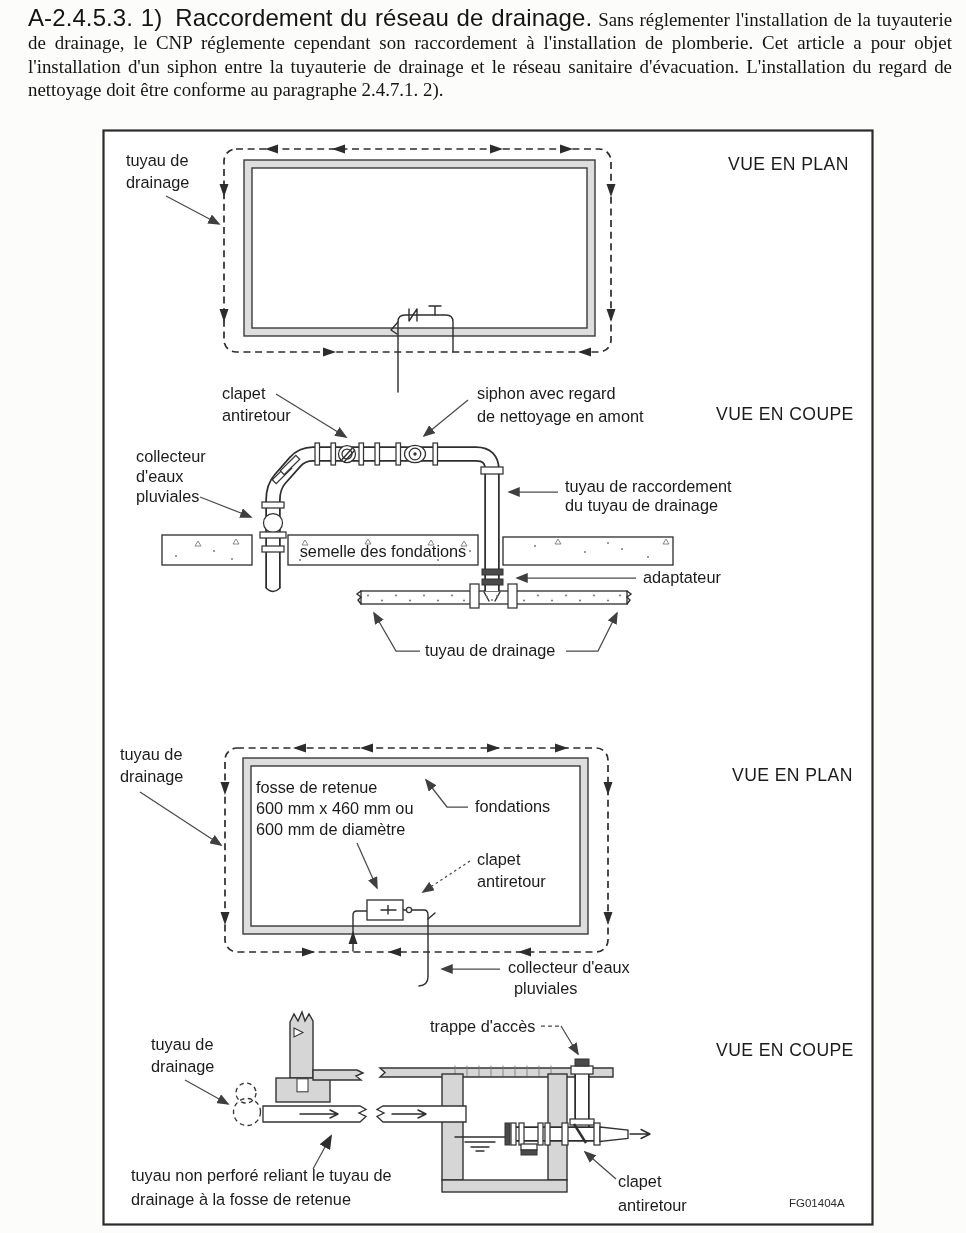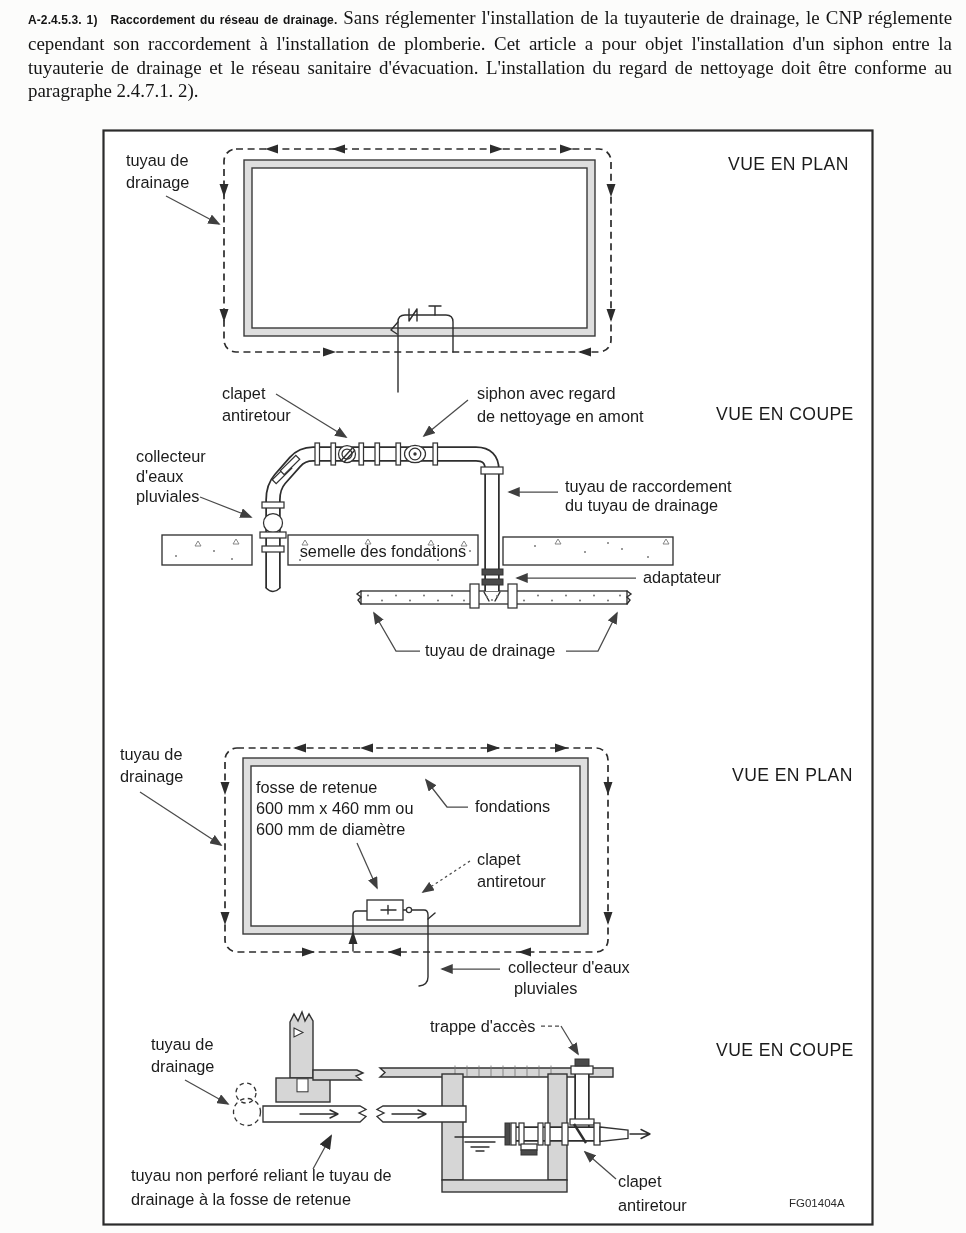--- a/index.html
+++ b/index.html
@@ -1,21 +1,21 @@
 <!DOCTYPE html>
 <html><head>
 <meta charset="utf-8">
 <style>
   html,body{margin:0;padding:0}
   body{width:966px;height:1233px;position:relative;background:#fcfcfb;overflow:hidden}
   #para{position:absolute;left:28px;top:6px;width:924px;margin:0;
         font-family:"Liberation Serif",serif;font-size:18.9px;line-height:23.3px;
         color:#141414;text-align:justify}
-  #para .hnum,#para .htitle{font-family:"Liberation Sans",sans-serif;font-weight:bold;
-        font-size:12px;letter-spacing:.1px}
+  #para .hnum,#para .htitle{font-family:"Liberation Sans",sans-serif;font-weight:normal;
+        font-size:24px;letter-spacing:.1px}
   #para .hnum{margin-right:13px}
   #para .htitle{margin-right:6px}
   svg{position:absolute;left:0;top:0}
   svg text{font-family:"Liberation Sans",sans-serif;font-size:16.3px;fill:#1b1b1b}
   svg text.view{font-size:17.6px;letter-spacing:.4px}
   svg text.code{font-size:11.5px;fill:#2a2a2a}
   svg text.mid{text-anchor:middle}
   .ln{stroke:#2e2e2e;stroke-width:1.4;fill:none;stroke-linecap:round}
   .lead{stroke:#4a4a4a;stroke-width:1.25;fill:none}
   .dash{stroke:#2c2c2c;stroke-width:1.7;fill:none;stroke-dasharray:7 4.6}

